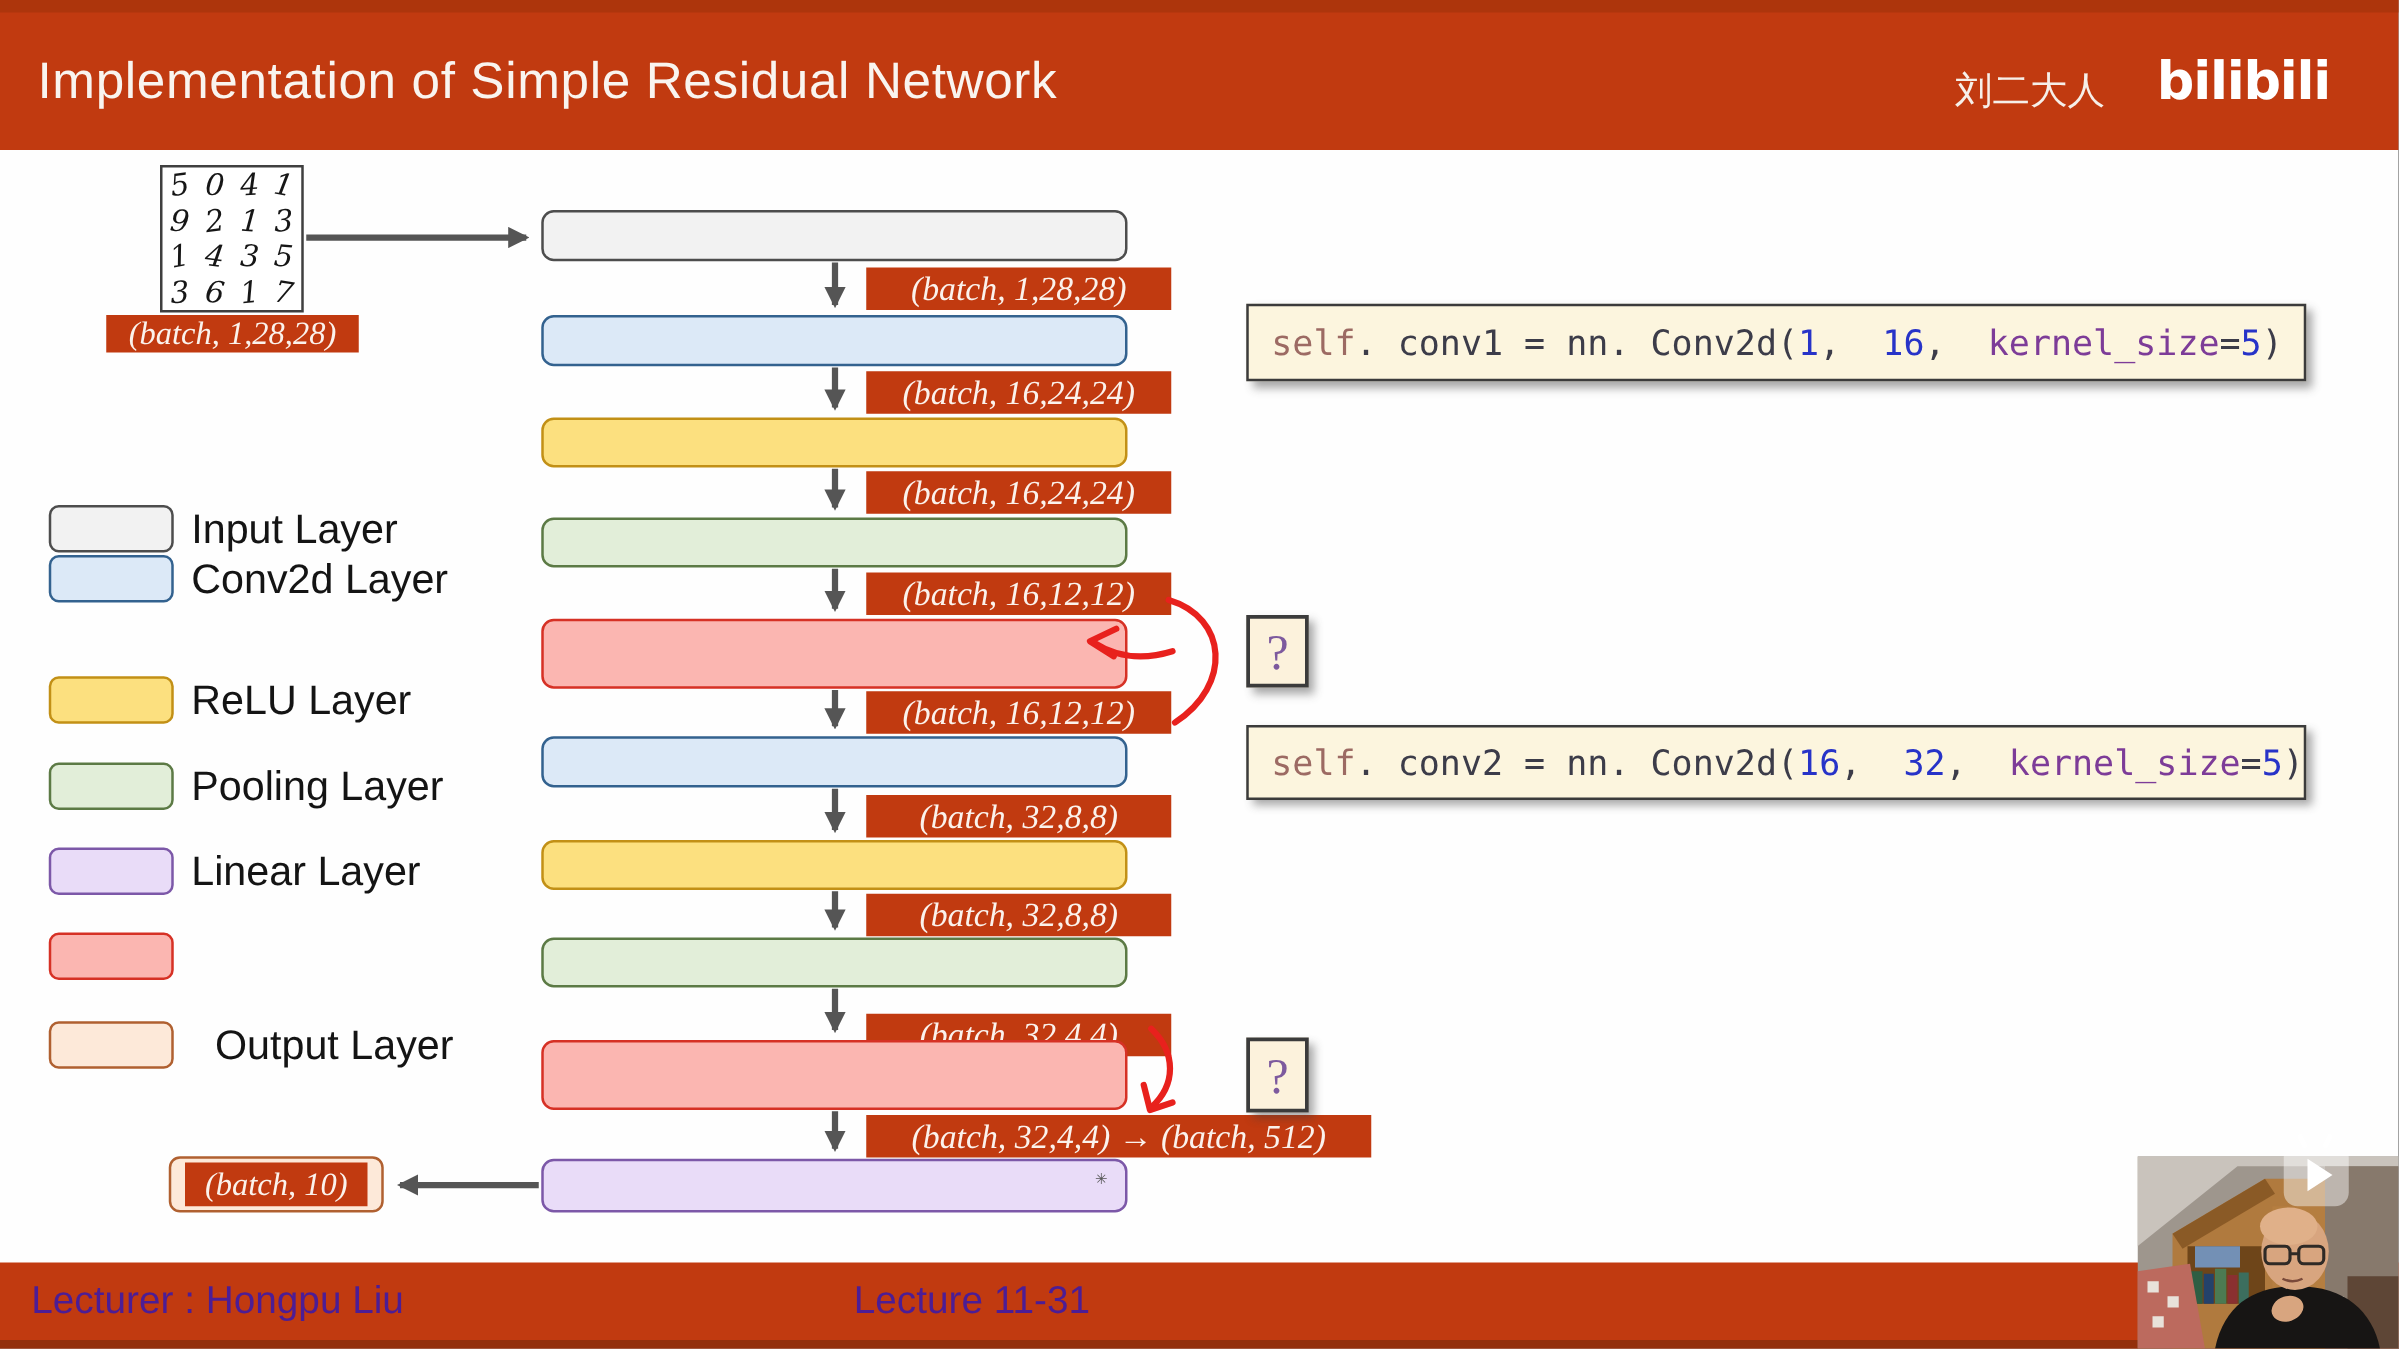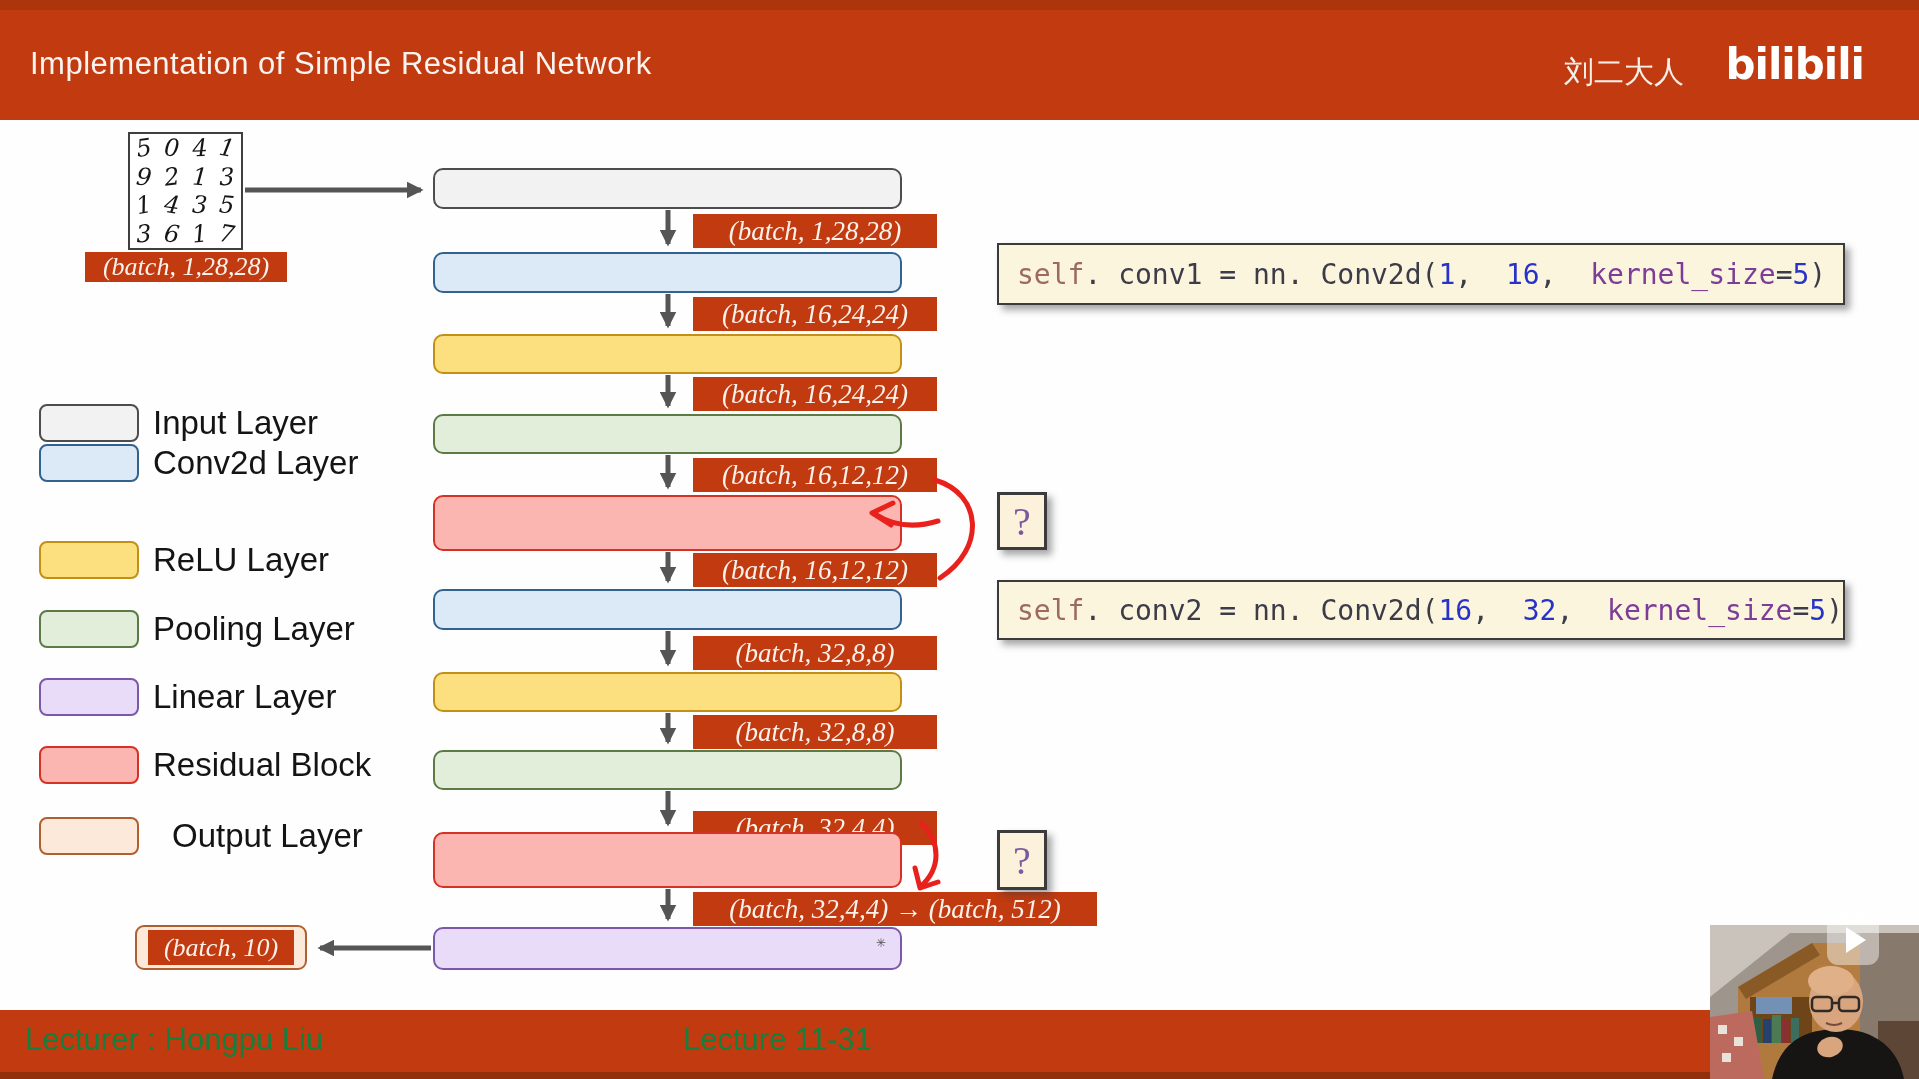--- a/index.html
+++ b/index.html
@@ -3,27 +3,27 @@
 <meta charset="utf-8">
 <style>
   html,body{margin:0;padding:0;background:#222;}
   #stage{position:relative;width:1919px;height:1079px;background:#FEFEFE;overflow:hidden;
          font-family:"Liberation Sans",sans-serif;}
   .abs{position:absolute;}
   
   #header{left:0;top:0;width:1919px;height:120px;}
   #header-top-strip{left:0;top:0;width:1919px;height:10px;}
   #title{left:30px;top:18px;height:92px;display:flex;align-items:center;color:#F9F4EF;
-         font-size:31px;letter-spacing:.5px;}
+         font-size:41px;letter-spacing:.5px;}
   #channel{top:52px;right:235px;color:#F6EFE9;font-size:30px;}
   #bili-logo{top:40px;right:55px;color:#FFFFFF;font-size:42px;font-weight:700;
              letter-spacing:-1px;font-family:"DejaVu Sans",sans-serif;}
   #footer{left:0;top:1010px;width:1919px;height:69px;}
   #footer-bottom-strip{left:0;top:1072px;width:1919px;height:7px;background:#93300C;}
-  .footer-text{top:1022px;color:#15803d;font-size:31px;}
+  .footer-text{top:1022px;color:#4c1d95;font-size:31px;}
   
   #digit-card{left:128px;top:132px;width:115px;height:118px;background:#FFFFFF;
               border:2px solid #3F3F3F;display:grid;grid-template-columns:repeat(4,1fr);
               grid-template-rows:repeat(4,1fr);box-sizing:border-box;}
   #digit-card span{display:flex;align-items:center;justify-content:center;
               font-family:"DejaVu Serif",serif;font-style:italic;font-size:24px;color:#161616;}
   
   .shape-label{color:#FBF2EC;font-family:"Liberation Serif",serif;font-style:italic;
                font-size:27px;display:flex;align-items:center;justify-content:center;}
   #input-shape-label{left:85px;top:252px;width:202px;height:30px;font-size:26px;}
@@ -108,21 +108,20 @@
       <div class="abs legend-item" style="top: 610px;">
         <div class="legend-swatch" style="background: rgb(226, 238, 217); border-color: rgb(92, 122, 69);"></div>
         <div class="legend-label">Pooling Layer</div>
       </div>
       <div class="abs legend-item" style="top: 678px;">
         <div class="legend-swatch" style="background: rgb(233, 220, 248); border-color: rgb(124, 88, 168);"></div>
         <div class="legend-label">Linear Layer</div>
       </div>
       <div class="abs legend-item" style="top: 746px;">
         <div class="legend-swatch" style="background: rgb(251, 182, 177); border-color: rgb(214, 49, 37);"></div>
-        <div class="legend-label">Residual Block</div>
       </div>
       <div class="abs legend-item" style="top: 817px; gap: 19px;">
         <div class="legend-swatch" style="background: rgb(253, 233, 217); border-color: rgb(176, 96, 48);"></div>
         <div class="legend-label">Output Layer</div>
       </div>
     </div>
 
   <div id="flow-layer">
       <div class="abs flow-box" style="top: 168px; height: 41px; background: rgb(242, 242, 242); border-color: rgb(77, 77, 77);"></div>
       <div class="abs flow-label shape-label" style="top: 214px; width: 244px; background: rgb(193, 58, 16);">(batch, 1,28,28)</div>

